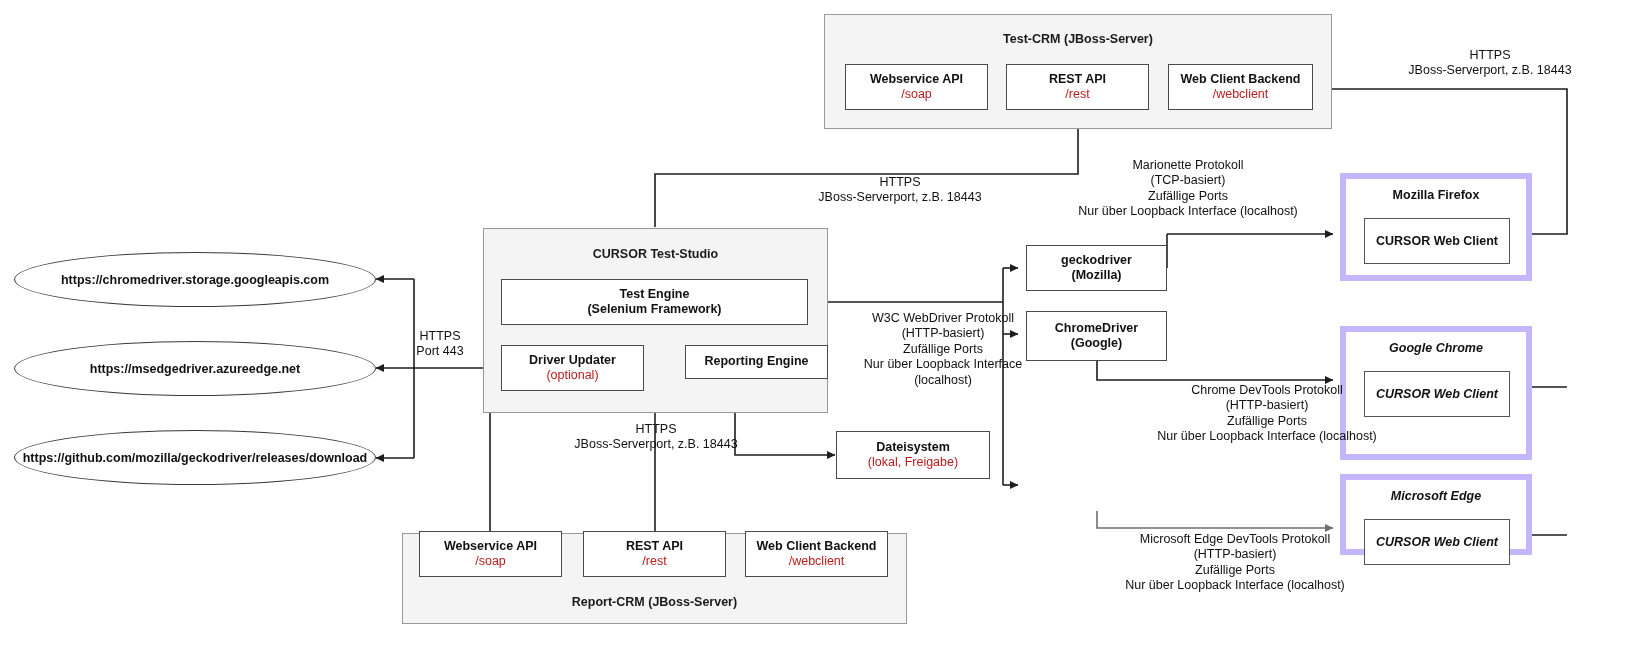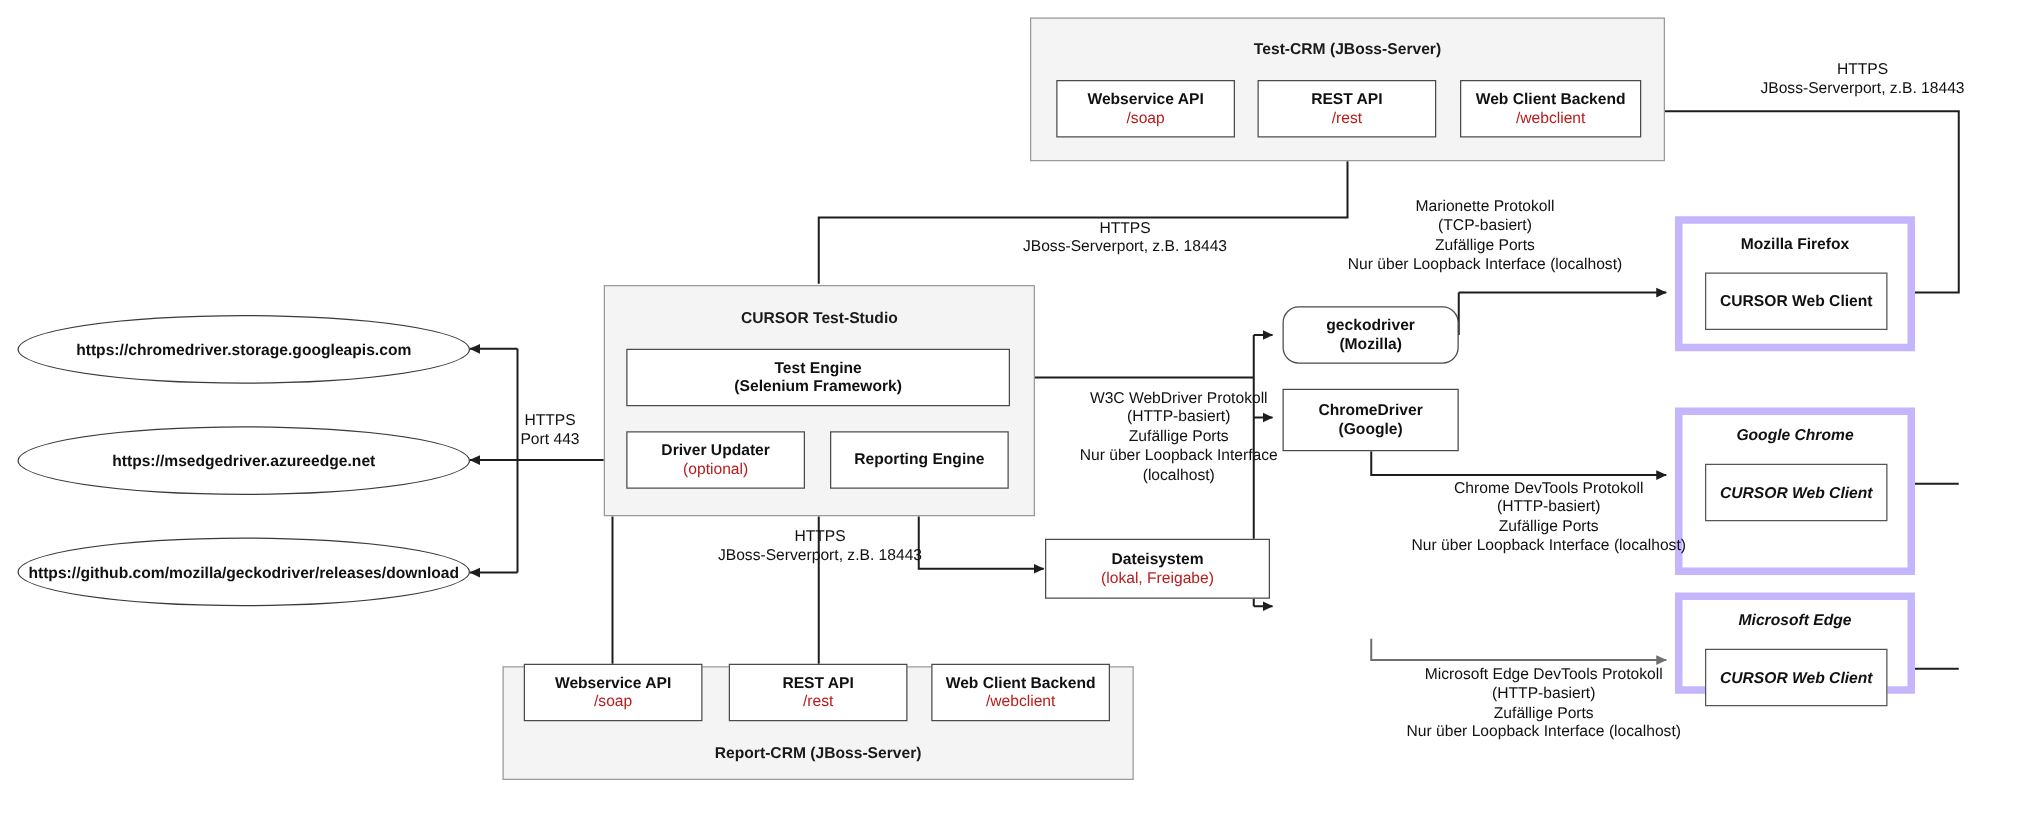--- a/index.html
+++ b/index.html
@@ -97,25 +97,25 @@
   <div class="grp-title" style="left:483px;top:247px;width:345px;">CURSOR Test-Studio</div>
 
   <div class="box" style="left:501px;top:279px;width:307px;height:46px;">
     <div class="t1">Test Engine</div>
     <div class="t1">(Selenium Framework)</div>
   </div>
   <div class="box" style="left:501px;top:345px;width:143px;height:46px;">
     <div class="t1">Driver Updater</div>
     <div class="t2">(optional)</div>
   </div>
-  <div class="box" style="left:664px;top:345px;width:143px;height:46px;">
+  <div class="box" style="left:685px;top:345px;width:143px;height:34px;">
     <div class="t1">Reporting Engine</div>
   </div>
 
-  <div class="box" style="left:836px;top:431px;width:180px;height:48px;">
+  <div class="box" style="left:836px;top:431px;width:154px;height:48px;">
     <div class="t1">Dateisystem</div>
     <div class="t2">(lokal, Freigabe)</div>
   </div>
 
   <div class="grp" style="left:402px;top:533px;width:505px;height:91px;"></div>
   <div class="grp-title" style="left:402px;top:595px;width:505px;">Report-CRM (JBoss-Server)</div>
 
   <div class="box" style="left:419px;top:531px;width:143px;height:46px;">
     <div class="t1">Webservice API</div>
     <div class="t2">/soap</div>
@@ -132,21 +132,21 @@
   <div class="ellipse" style="left:14px;top:252px;width:362px;height:55px;">
     <span>https://chromedriver.storage.googleapis.com</span>
   </div>
   <div class="ellipse" style="left:14px;top:341px;width:362px;height:55px;">
     <span>https://msedgedriver.azureedge.net</span>
   </div>
   <div class="ellipse" style="left:14px;top:430px;width:362px;height:55px;">
     <span>https://github.com/mozilla/geckodriver/releases/download</span>
   </div>
 
-  <div class="box" style="left:1026px;top:245px;width:141px;height:46px;border-radius:13px;">
+  <div class="box" style="left:1026px;top:245px;width:141px;height:46px;">
     <div class="t1">geckodriver</div>
     <div class="t1">(Mozilla)</div>
   </div>
   <div class="box" style="left:1026px;top:311px;width:141px;height:50px;">
     <div class="t1">ChromeDriver</div>
     <div class="t1">(Google)</div>
   </div>
 
   <div class="browser" style="left:1340px;top:173px;width:192px;height:108px;">
     <div class="browser-title">Mozilla Firefox</div>
@@ -179,21 +179,21 @@
 (TCP-basiert)
 Zufällige Ports
 Nur über Loopback Interface (localhost)</div>
 
   <div class="lbl" style="left:845px;top:311px;width:196px;">W3C WebDriver Protokoll
 (HTTP-basiert)
 Zufällige Ports
 Nur über Loopback Interface
 (localhost)</div>
 
-  <div class="lbl" style="left:1105px;top:383px;width:268px;">Chrome DevTools Protokoll
+  <div class="lbl" style="left:1133px;top:383px;width:268px;">Chrome DevTools Protokoll
 (HTTP-basiert)
 Zufällige Ports
 Nur über Loopback Interface (localhost)</div>
 
   <div class="lbl" style="left:1085px;top:532px;width:300px;">Microsoft Edge DevTools Protokoll
 (HTTP-basiert)
 Zufällige Ports
 Nur über Loopback Interface (localhost)</div>
 
   <div class="lbl" style="left:400px;top:329px;width:80px;">HTTPS

